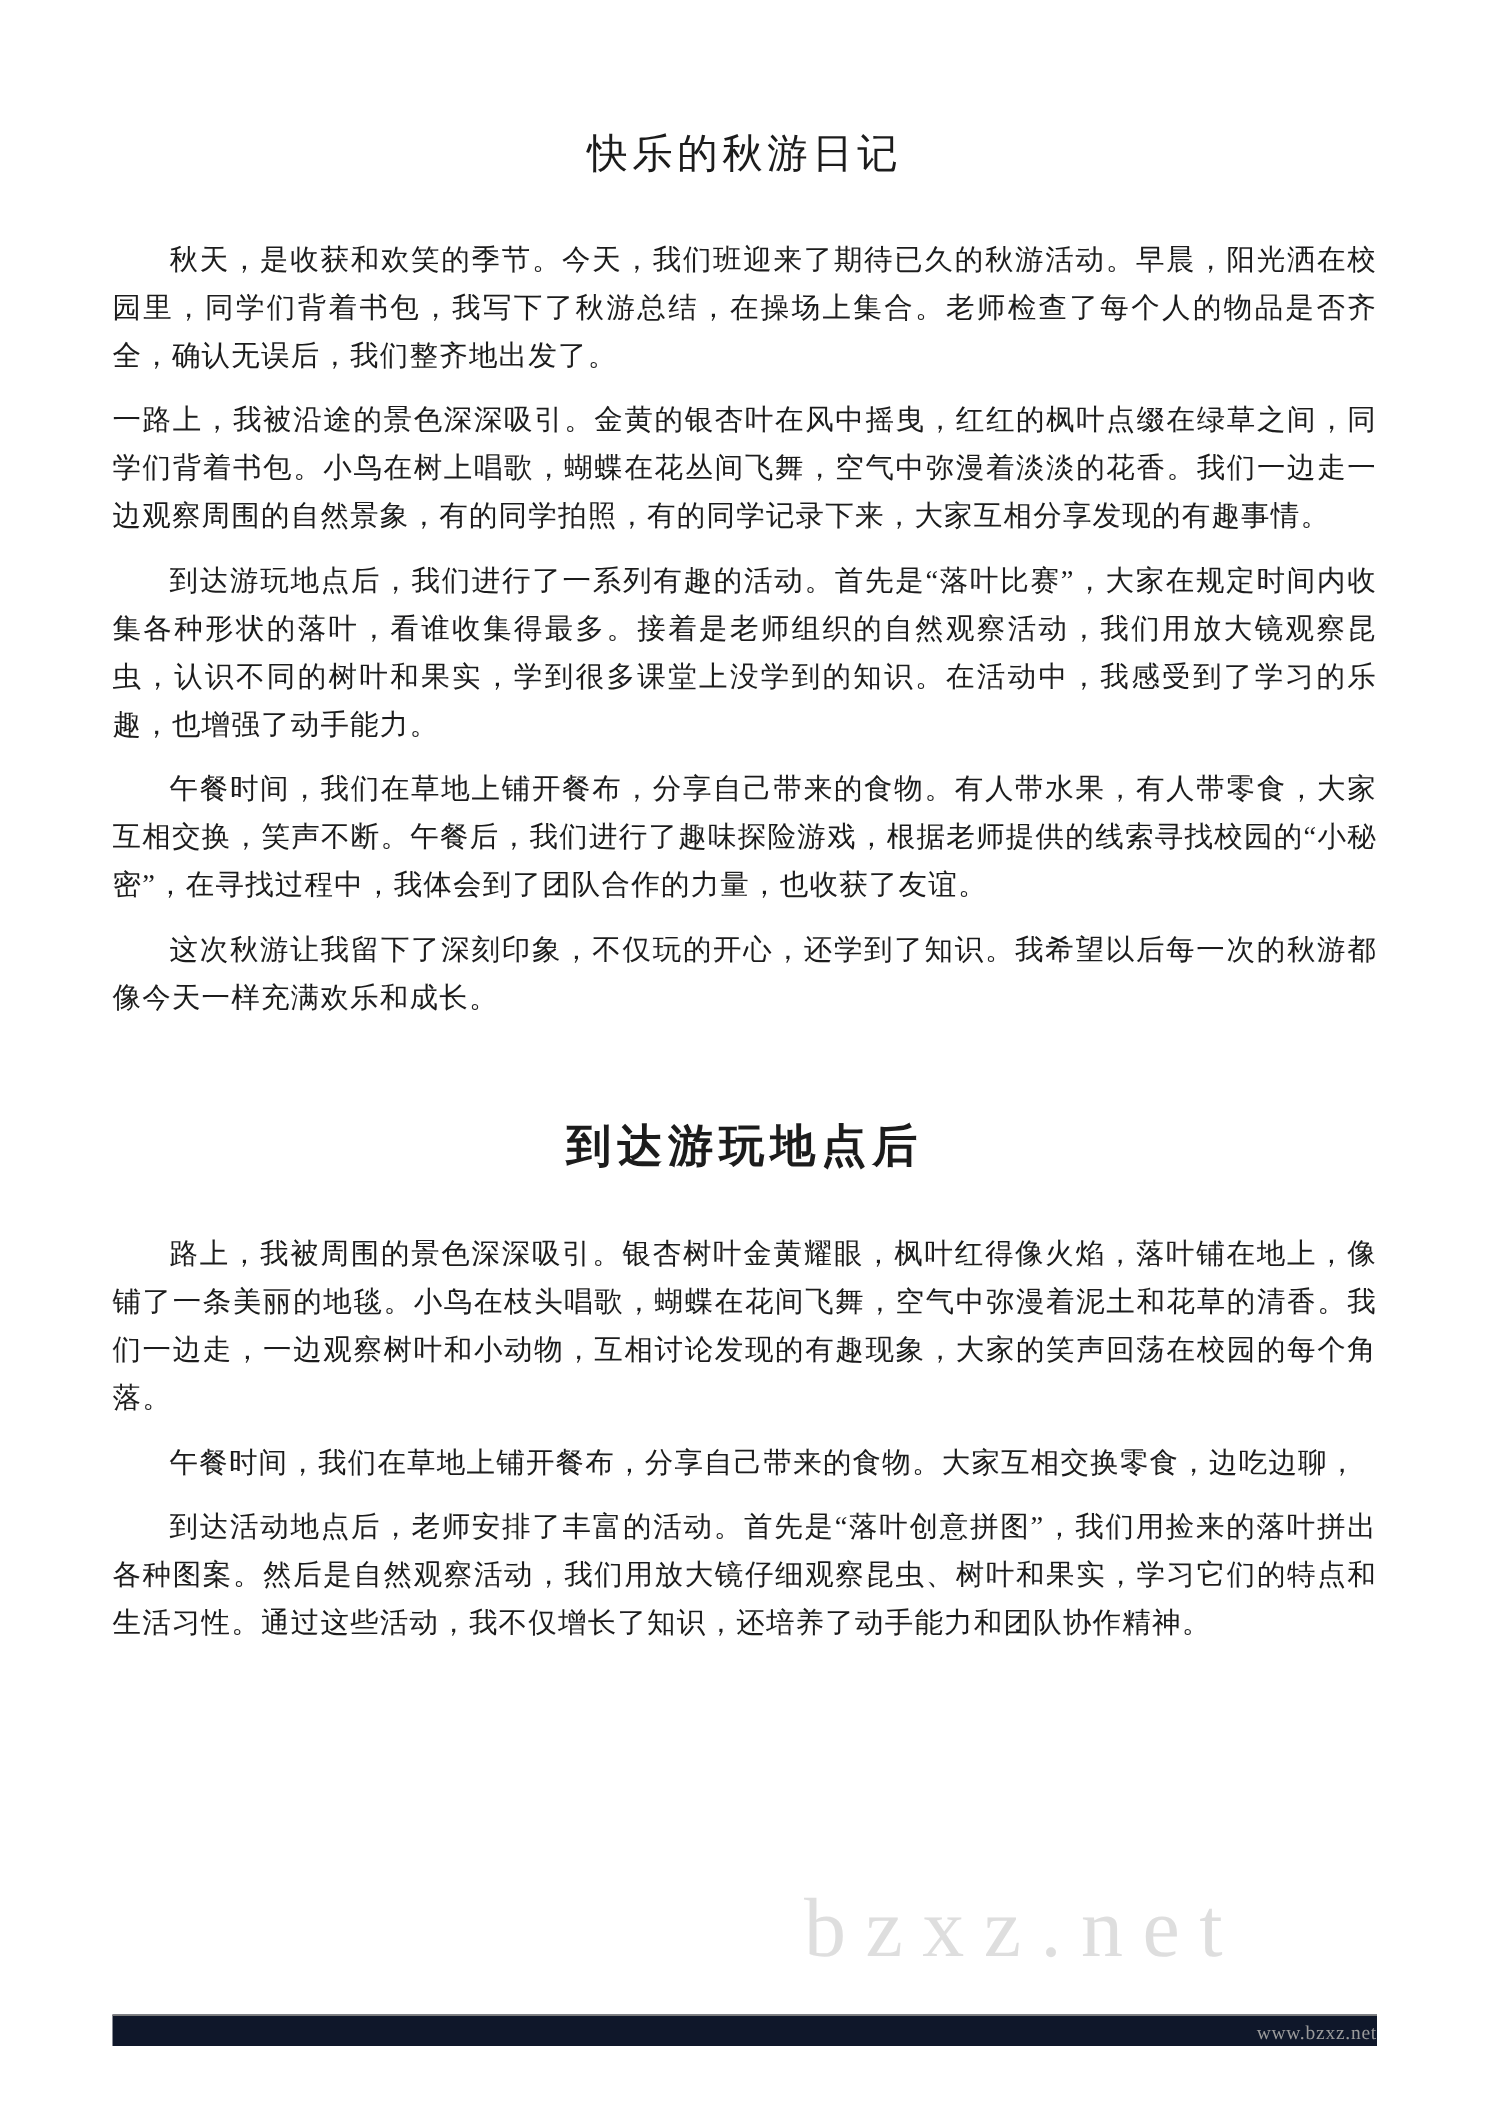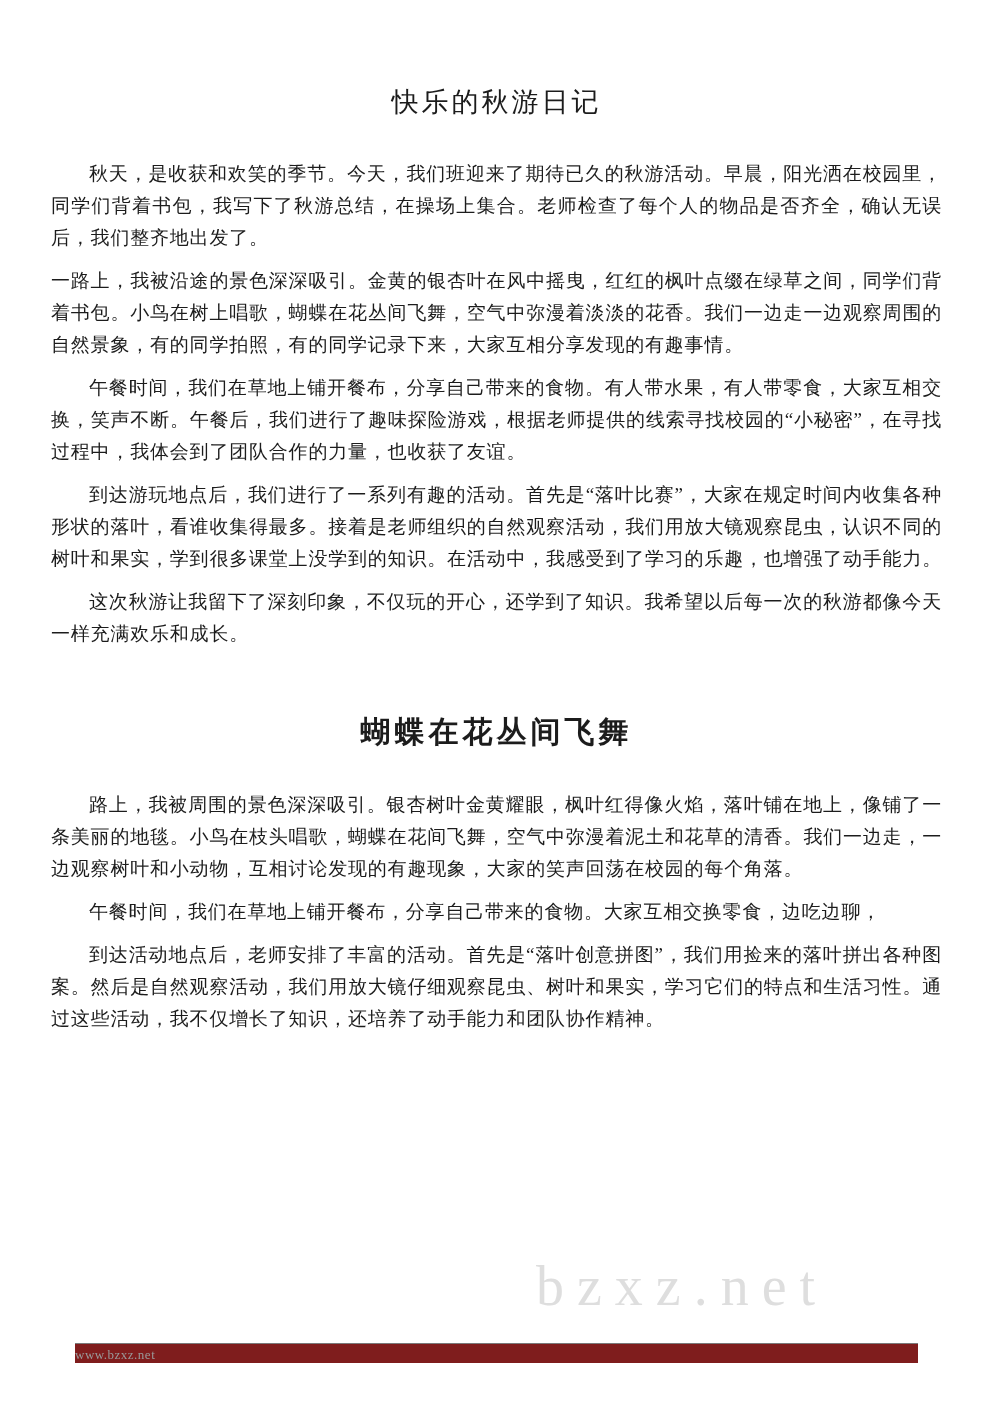--- a/index.html
+++ b/index.html
@@ -22,21 +22,21 @@
     color: #c9c9c9;
     opacity: 0.6;
     z-index: 0;
     white-space: nowrap;
   }
   .page {
     position: absolute;
     top: 0; left: 0;
     width: 993px;
     height: 1228px;
-    padding: 84px 51px 0;
+    padding: 84px 75px 0;
     z-index: 1;
   }
   .essay-title {
     text-align: center;
     margin: 0;
   }
   .title-1 {
     font-size: 27px;
     font-weight: normal;
     letter-spacing: 3px;
@@ -57,22 +57,22 @@
     margin: 0 0 11px 0;
     text-indent: 2em;
   }
   .para.no-indent { text-indent: 0; }
   .footer {
     position: absolute;
     left: 75px;
     top: 1343px;
     width: 843px;
     border-top: 1px solid #7a7a7a;
-    text-align: left;
-    background: #7f1d1d;
+    text-align: right;
+    background: #0f172a;
     z-index: 2;
   }
   .footer-url {
     display: inline-block;
     margin-top: 3px;
     font-size: 13px;
     color: #9a9a9a;
     letter-spacing: 0.5px;
   }
 </style>
@@ -80,25 +80,25 @@
 <body>
 
 <div class="watermark">bzxz.net</div>
 
 <div class="page">
 
   <h1 class="essay-title title-1">快乐的秋游日记</h1>
 
   <p class="para">秋天，是收获和欢笑的季节。今天，我们班迎来了期待已久的秋游活动。早晨，阳光洒在校园里，同学们背着书包，我写下了秋游总结，在操场上集合。老师检查了每个人的物品是否齐全，确认无误后，我们整齐地出发了。</p>
   <p class="para no-indent">一路上，我被沿途的景色深深吸引。金黄的银杏叶在风中摇曳，红红的枫叶点缀在绿草之间，同学们背着书包。小鸟在树上唱歌，蝴蝶在花丛间飞舞，空气中弥漫着淡淡的花香。我们一边走一边观察周围的自然景象，有的同学拍照，有的同学记录下来，大家互相分享发现的有趣事情。</p>
+  <p class="para">到达游玩地点后，我们进行了一系列有趣的活动。首先是“落叶比赛”，大家在规定时间内收集各种形状的落叶，看谁收集得最多。接着是老师组织的自然观察活动，我们用放大镜观察昆虫，认识不同的树叶和果实，学到很多课堂上没学到的知识。在活动中，我感受到了学习的乐趣，也增强了动手能力。</p>
   <p class="para">午餐时间，我们在草地上铺开餐布，分享自己带来的食物。有人带水果，有人带零食，大家互相交换，笑声不断。午餐后，我们进行了趣味探险游戏，根据老师提供的线索寻找校园的“小秘密”，在寻找过程中，我体会到了团队合作的力量，也收获了友谊。</p>
-  <p class="para">到达游玩地点后，我们进行了一系列有趣的活动。首先是“落叶比赛”，大家在规定时间内收集各种形状的落叶，看谁收集得最多。接着是老师组织的自然观察活动，我们用放大镜观察昆虫，认识不同的树叶和果实，学到很多课堂上没学到的知识。在活动中，我感受到了学习的乐趣，也增强了动手能力。</p>
   <p class="para">这次秋游让我留下了深刻印象，不仅玩的开心，还学到了知识。我希望以后每一次的秋游都像今天一样充满欢乐和成长。</p>
 
-  <h1 class="essay-title title-2">蝴蝶在花丛间飞舞</h1>
+  <h1 class="essay-title title-2">到达游玩地点后</h1>
 
   <p class="para">路上，我被周围的景色深深吸引。银杏树叶金黄耀眼，枫叶红得像火焰，落叶铺在地上，像铺了一条美丽的地毯。小鸟在枝头唱歌，蝴蝶在花间飞舞，空气中弥漫着泥土和花草的清香。我们一边走，一边观察树叶和小动物，互相讨论发现的有趣现象，大家的笑声回荡在校园的每个角落。</p>
   <p class="para">午餐时间，我们在草地上铺开餐布，分享自己带来的食物。大家互相交换零食，边吃边聊，</p>
   <p class="para">到达活动地点后，老师安排了丰富的活动。首先是“落叶创意拼图”，我们用捡来的落叶拼出各种图案。然后是自然观察活动，我们用放大镜仔细观察昆虫、树叶和果实，学习它们的特点和生活习性。通过这些活动，我不仅增长了知识，还培养了动手能力和团队协作精神。</p>
 
 </div>
 
 <div class="footer">
   <span class="footer-url">www.bzxz.net</span>
 </div>

